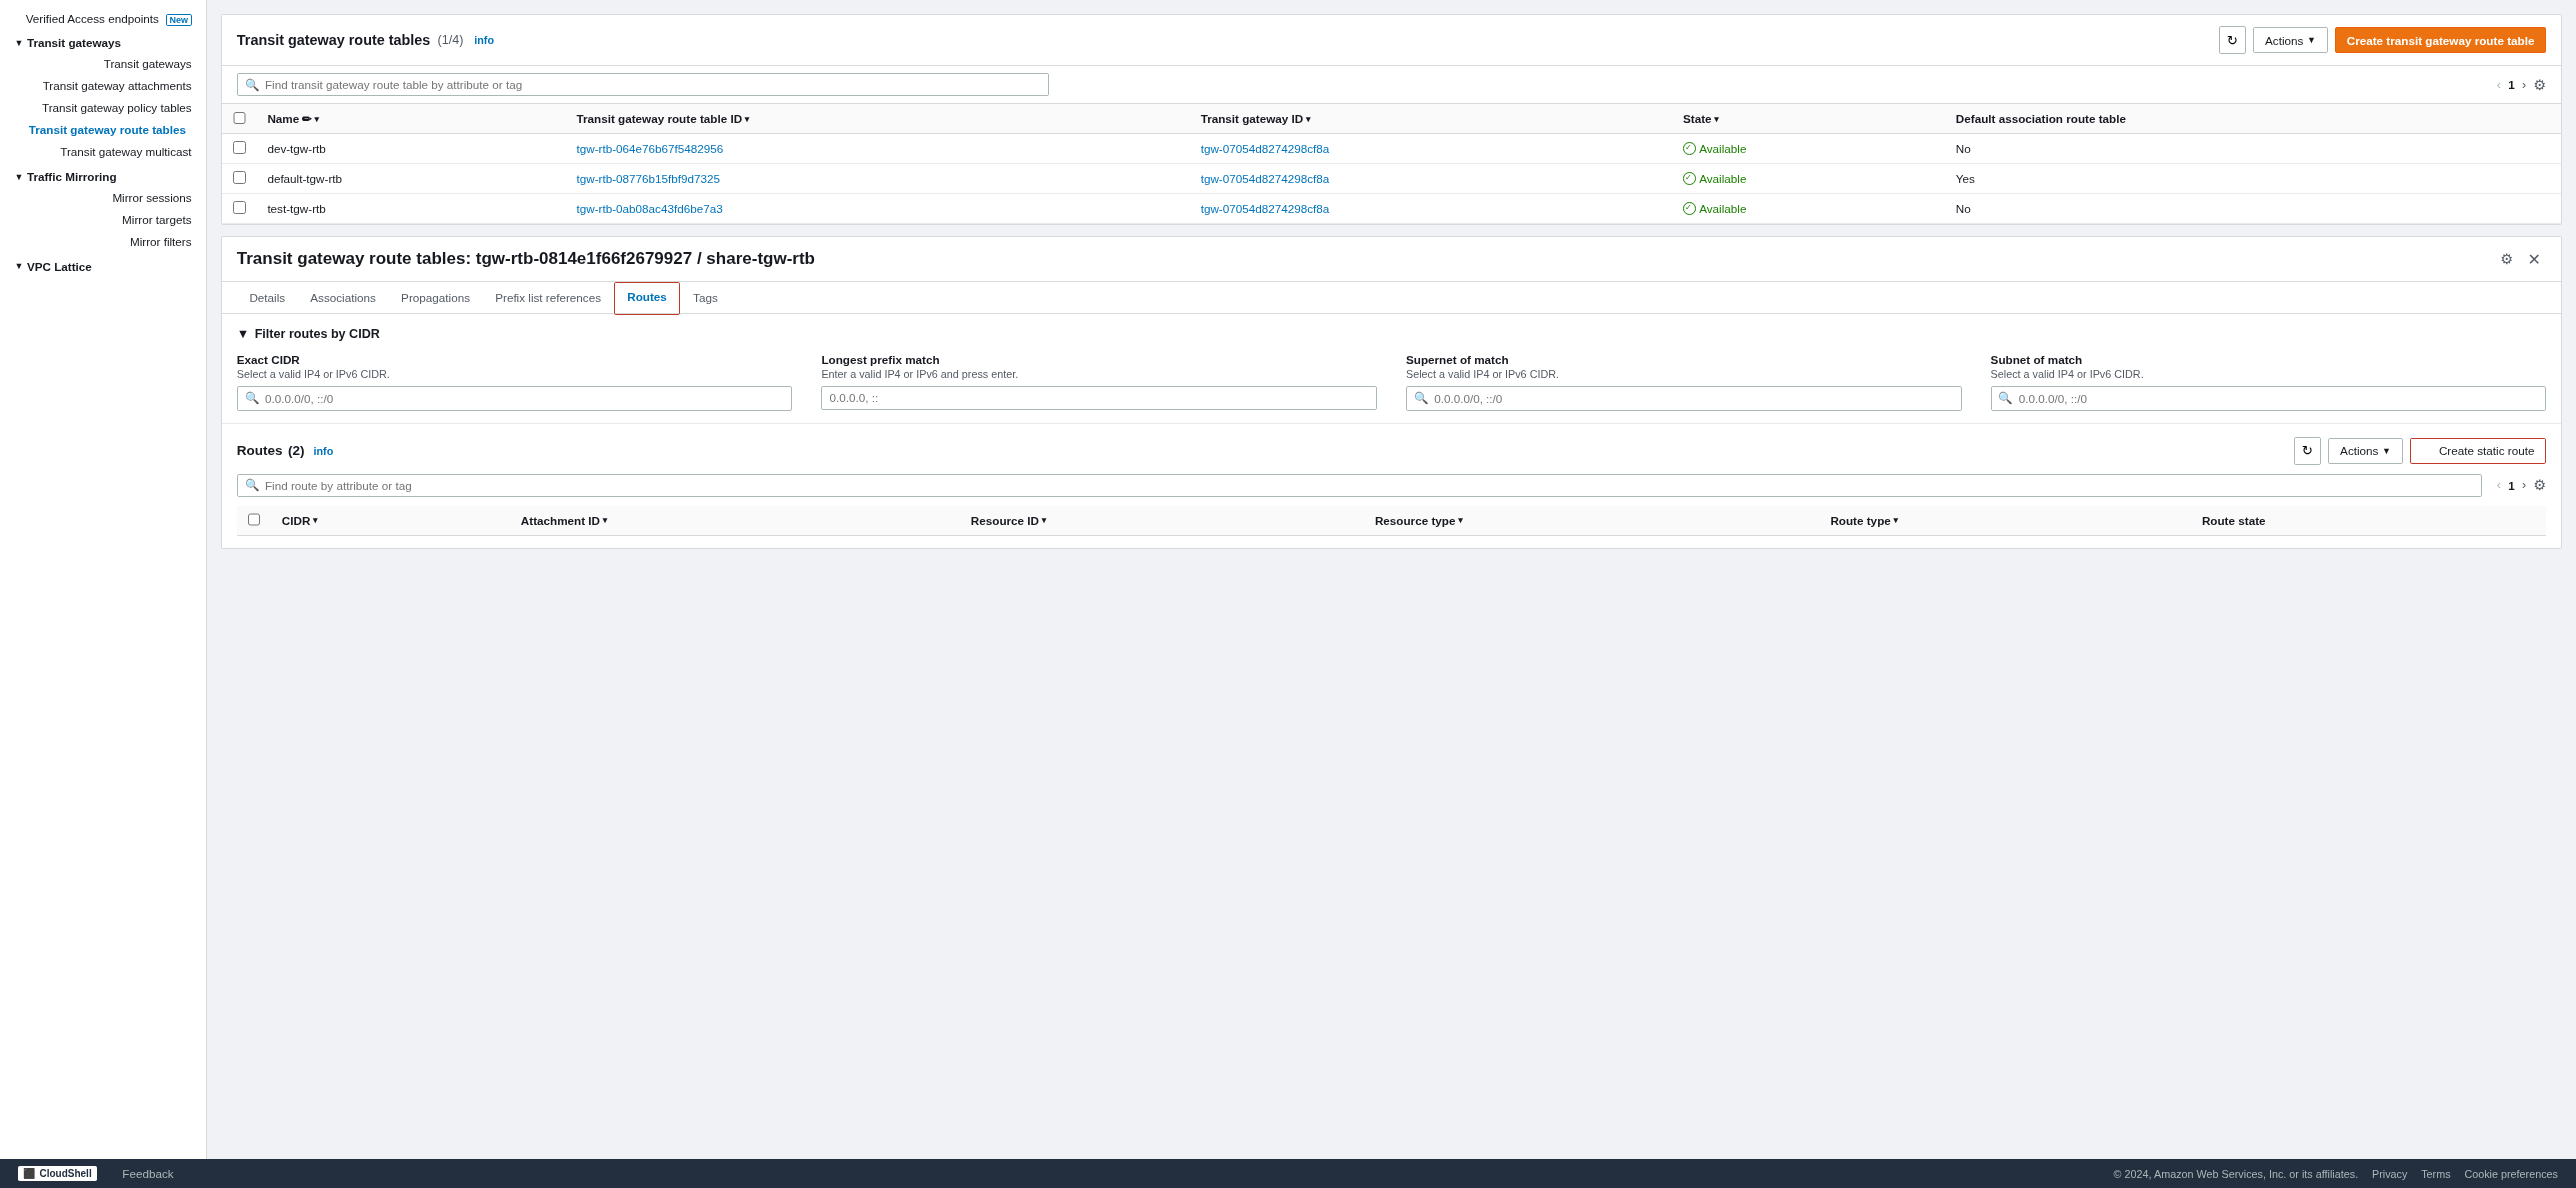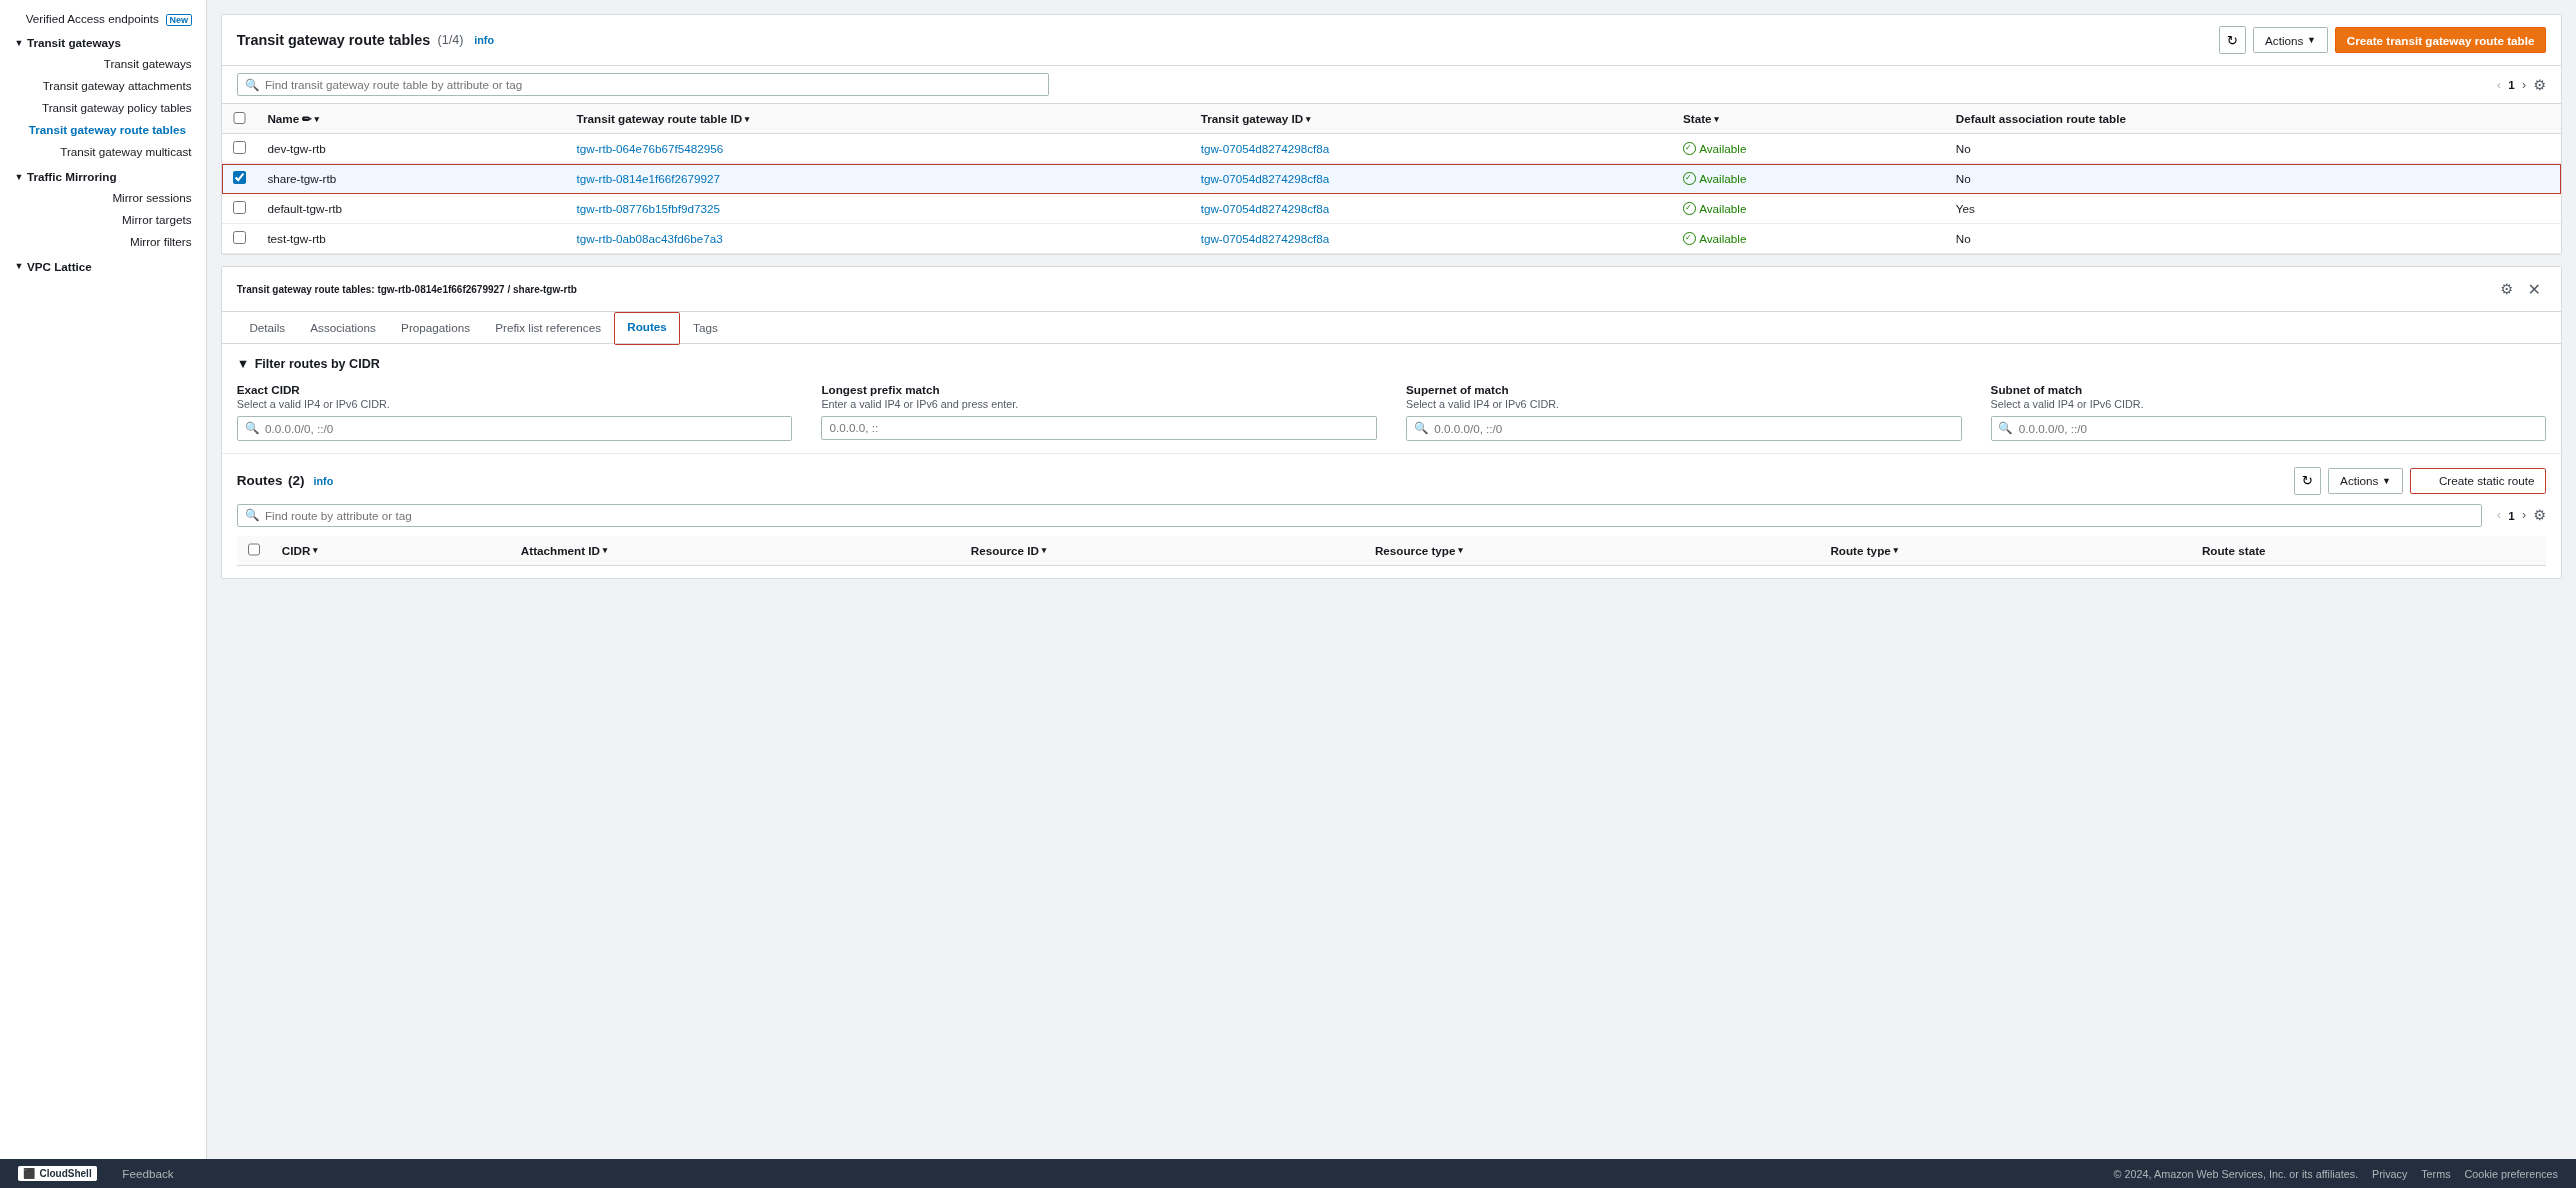--- a/index.html
+++ b/index.html
@@ -57,21 +57,21 @@
     
     .row-selected td { background: #f0f7ff !important; }
 
     
     .cb-header { width: 29px; }
     input[type="checkbox"] { width: 12.6px; height: 12.6px; cursor: pointer; accent-color: #0073bb; }
 
     
     .detail-panel { background: #fff; border: 0.9px solid #d5dbdb; border-radius: 1.8px; }
     .detail-header { padding: 10.8px 14.4px; display: flex; align-items: center; justify-content: space-between; border-bottom: 0.9px solid #d5dbdb; }
-    .detail-title { font-size: 10px; font-weight: 700; }
+    .detail-title { font-size: 17px; font-weight: 700; }
     .detail-header-actions { display: flex; align-items: center; gap: 9px; }
     .close-btn { background: none; border: none; font-size: 16px; cursor: pointer; color: #545b64; padding: 1.8px 5.4px; }
 
     
     .tabs { display: flex; border-bottom: 0.9px solid #d5dbdb; padding: 0 14.4px; }
     .tab { padding: 9px 12.6px; cursor: pointer; font-size: 11.7px; color: #545b64; border-bottom: 1.8px solid transparent; margin-bottom: -0.9px; }
     .tab.highlighted-tab { border: 1.8px solid #c0392b; border-bottom: 1.8px solid #c0392b; color: #0073bb; font-weight: 600; border-radius: 1.8px; margin-bottom: -1.8px; }
 
     
     .filter-section { padding: 12.6px 14.4px; border-bottom: 0.9px solid #e8eaed; }
@@ -248,39 +248,20 @@
                 </td>
                 <td>
                   <span class="status-available">
                     <span class="status-circle"></span>
                     <span>Available</span>
                   </span>
                 </td>
                 <td>No</td>
               </tr>
 
-              <tr class="row-selected" style="outline: 1.8px solid #c0392b; outline-offset: -1.8px;">
-                <td>
-                  <input type="checkbox" checked="" style="">
-                </td>
-                <td>share-tgw-rtb</td>
-                <td>
-                  <a class="link">tgw-rtb-0814e1f66f2679927</a>
-                </td>
-                <td>
-                  <a class="link">tgw-07054d8274298cf8a</a>
-                </td>
-                <td>
-                  <span class="status-available">
-                    <span class="status-circle"></span>
-                    <span>Available</span>
-                  </span>
-                </td>
-                <td>No</td>
-              </tr>
 
               <tr>
                 <td>
                   <input type="checkbox" style="">
                 </td>
                 <td>default-tgw-rtb</td>
                 <td>
                   <a class="link">tgw-rtb-08776b15fbf9d7325</a>
                 </td>
                 <td>

